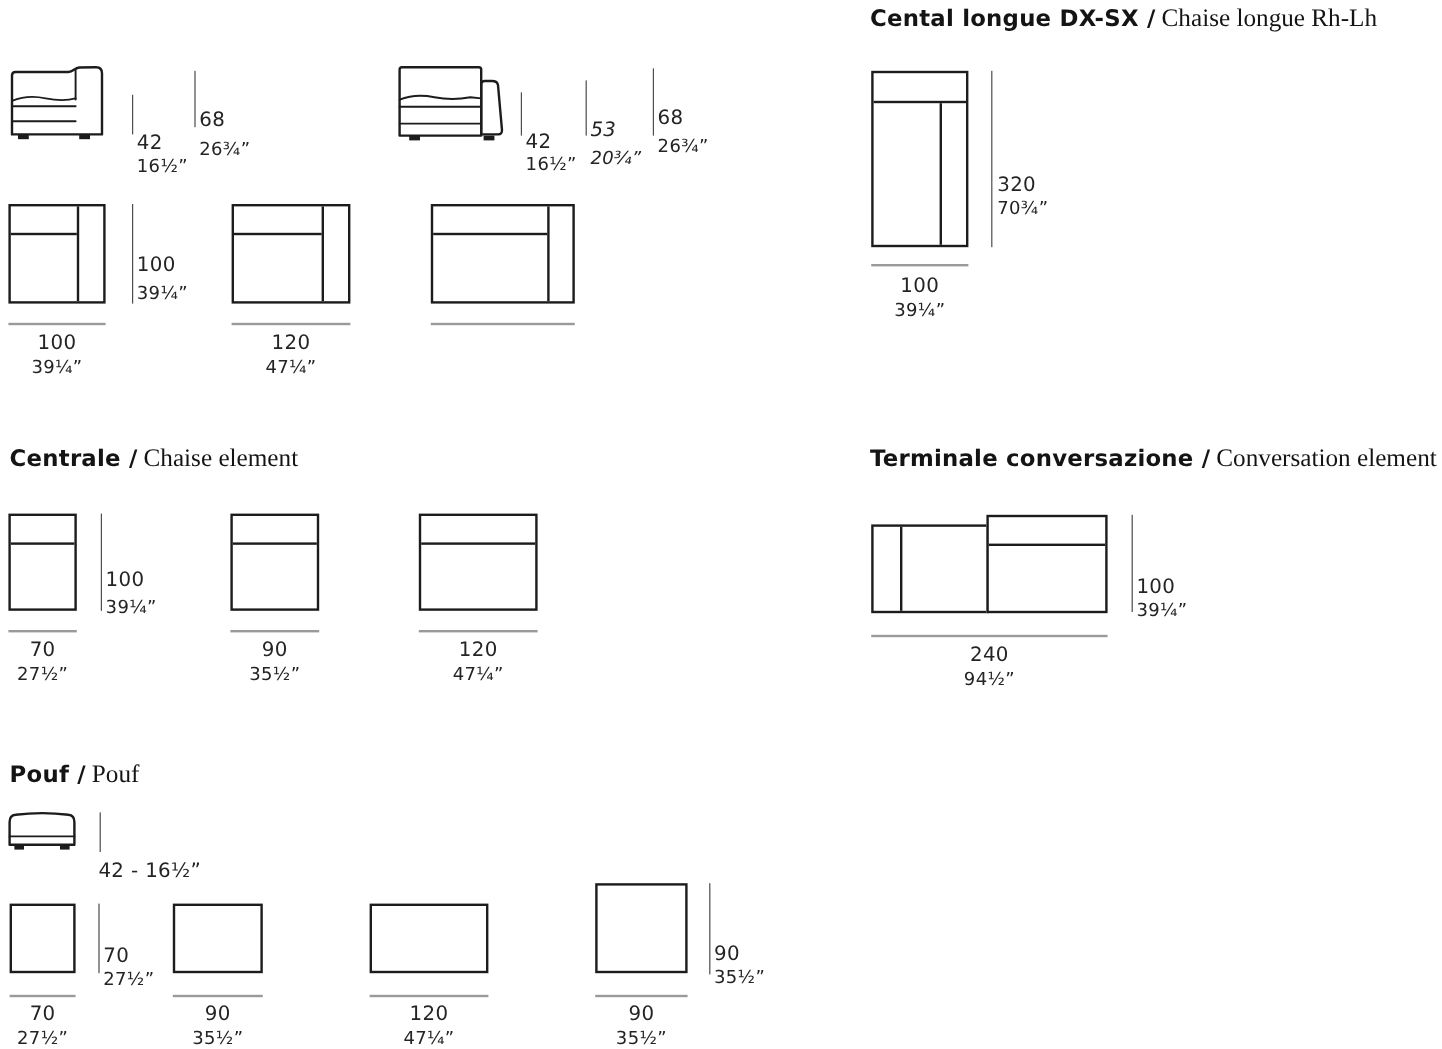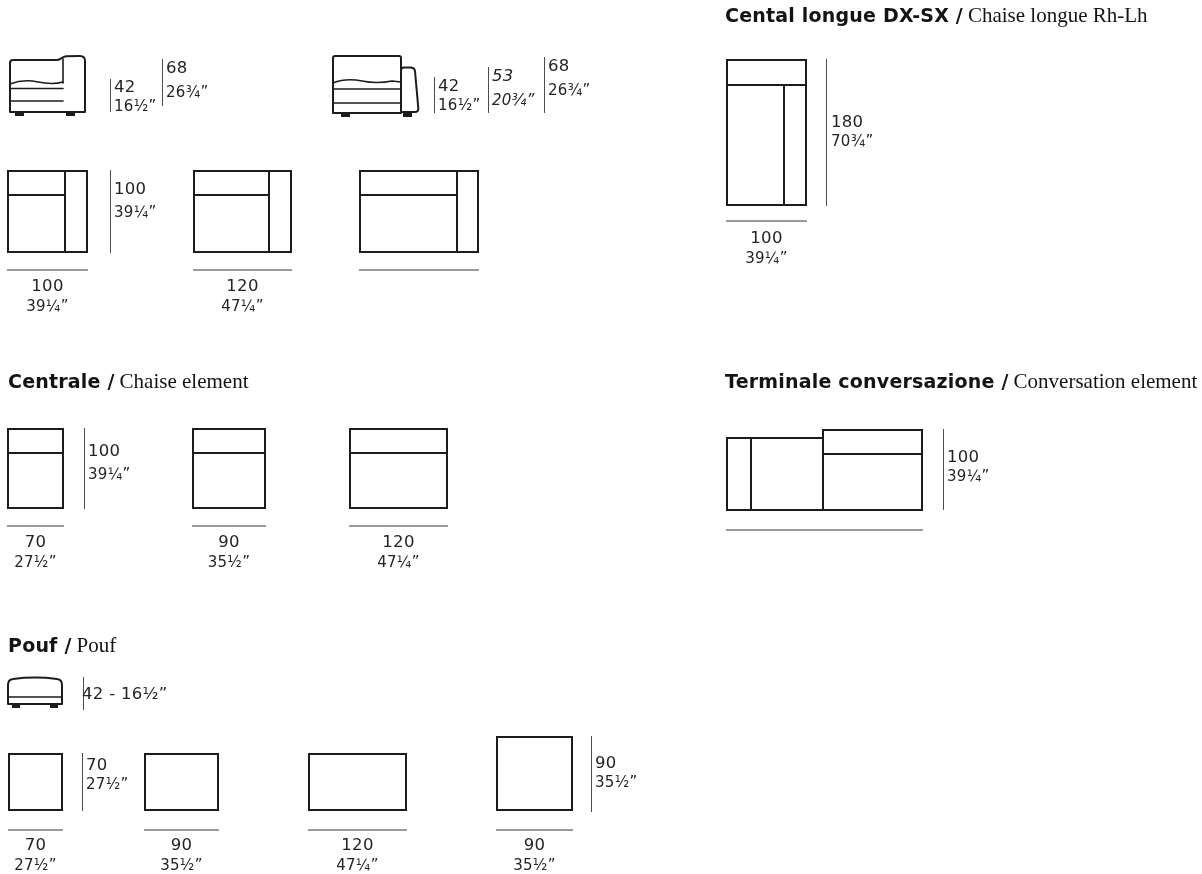--- a/index.html
+++ b/index.html
@@ -6,21 +6,21 @@
   #stage{position:relative;width:1202px;height:874px;background:#ffffff;overflow:hidden;
          font-family:"DejaVu Sans",sans-serif;}
   .title{position:absolute;white-space:nowrap;}
   .title .it{font-family:"DejaVu Sans",sans-serif;font-weight:bold;font-size:19px;color:#141414;letter-spacing:.2px;}
   .title .en{font-family:"Liberation Serif",serif;font-weight:normal;font-size:21px;color:#141414;margin-left:5px;}
   .tv{position:absolute;border:2px solid #1c1c1c;background:#fff;box-sizing:border-box;}
   .backline{position:absolute;height:2px;background:#1c1c1c;top:22px;left:0;}
   .vdiv{position:absolute;width:2px;background:#1c1c1c;top:0;bottom:0;}
   .dimline{position:absolute;width:1px;background:#4d4d4d;}
   .hline{position:absolute;height:2px;background:#9a9a9a;}
-  .dimtext{position:absolute;color:#242424;white-space:nowrap;text-align:left;}
+  .dimtext{position:absolute;color:#242424;white-space:nowrap;text-align:left;margin-top:32px;}
   .dimtext .cm,.single{font-size:16.5px;line-height:20px;letter-spacing:.3px;color:#242424;}
   .dimtext .in{font-size:15px;line-height:19px;letter-spacing:.3px;}
   .wlabel{position:absolute;text-align:center;color:#242424;}
   .wlabel .cm{font-size:16.5px;line-height:20px;letter-spacing:.3px;}
   .wlabel .in{font-size:15px;line-height:20px;letter-spacing:.3px;}
   svg.draw{position:absolute;overflow:visible;}
   svg.draw path.ln{fill:none;stroke:#1c1c1c;stroke-width:2;stroke-linejoin:round;stroke-linecap:round;}
   svg.draw path.thin{fill:none;stroke:#1c1c1c;stroke-width:1.6;stroke-linejoin:round;stroke-linecap:round;}
   svg.draw rect.foot{fill:#1c1c1c;stroke:none;}
 </style>
@@ -110,21 +110,21 @@
   <div class="title" style="left:725px;top:3px;">
     <span class="it">Cental longue DX-SX /</span><span class="en">Chaise longue Rh-Lh</span>
   </div>
 
   <div class="tv" style="left:726px;top:59px;width:81px;height:147px;">
     <div class="backline" style="top:23px;width:77px;"></div>
     <div class="vdiv" style="left:55px;top:25px;"></div>
   </div>
   <div class="dimline" style="left:826px;top:59px;height:147px;"></div>
   <div class="dimtext" style="left:831px;top:112px;">
-    <div class="cm">180</div>
+    <div class="cm">320</div>
     <div class="in">70¾”</div>
   </div>
   <div class="hline" style="left:726px;top:220px;width:81px;"></div>
   <div class="wlabel" style="left:726px;top:228px;width:81px;">
     <div class="cm">100</div>
     <div class="in">39¼”</div>
   </div>
 
   <div class="title" style="left:8px;top:369px;">
     <span class="it">Centrale /</span><span class="en">Chaise element</span>
@@ -172,20 +172,24 @@
     <div class="tv" style="left:96px;top:0;width:101px;height:82px;">
       <div class="backline" style="width:97px;"></div>
     </div>
   </div>
   <div class="dimline" style="left:943px;top:429px;height:81px;"></div>
   <div class="dimtext" style="left:947px;top:447px;">
     <div class="cm">100</div>
     <div class="in">39¼”</div>
   </div>
   <div class="hline" style="left:726px;top:529px;width:197px;"></div>
+  <div class="wlabel" style="left:726px;top:536px;width:197px;">
+    <div class="cm">240</div>
+    <div class="in">94½”</div>
+  </div>
 
   <div class="title" style="left:8px;top:633px;">
     <span class="it">Pouf /</span><span class="en">Pouf</span>
   </div>
 
   <svg class="draw" style="left:6px;top:676px;" width="58" height="33" viewBox="0 0 58 33">
     <path class="ln" d="M2,28 L2,9 Q2,3.5 7,3 Q29,0.2 51,3 Q56,3.5 56,9 L56,28 Z"></path>
     <path class="thin" d="M2,21 L56,21"></path>
     <rect class="foot" x="6" y="28" width="8" height="4"></rect>
     <rect class="foot" x="44" y="28" width="8" height="4"></rect>

